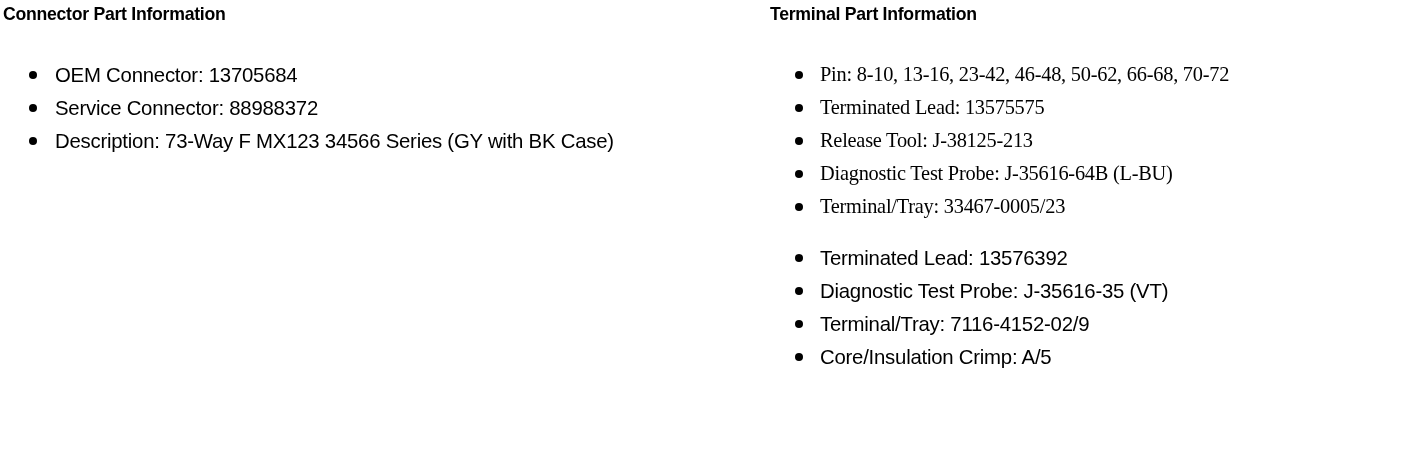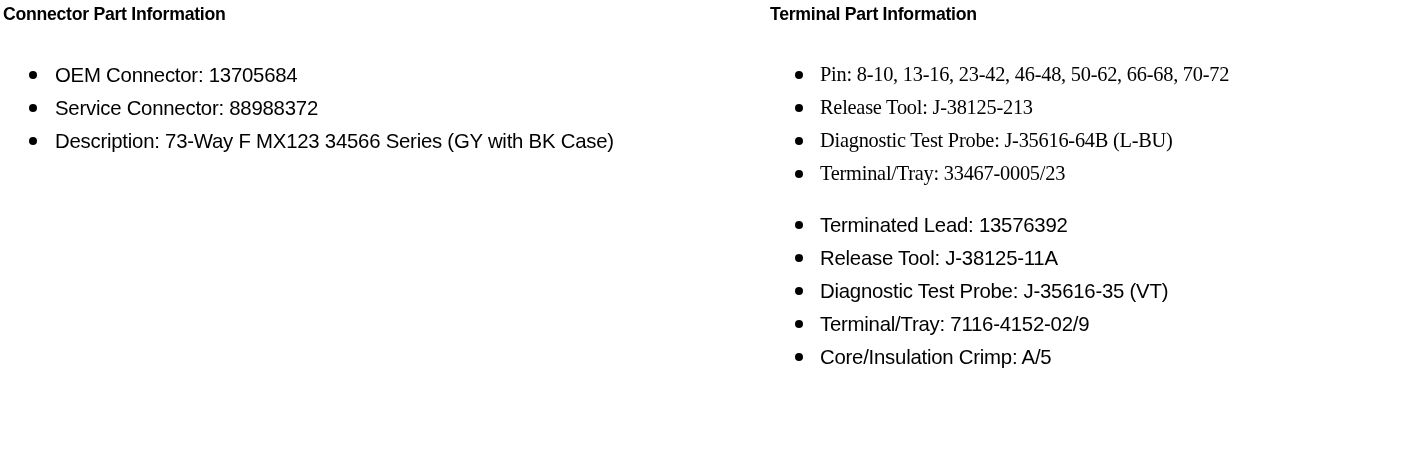--- a/index.html
+++ b/index.html
@@ -93,26 +93,26 @@
         <li class="bullet-item"><span class="bullet-dot"></span><span class="bullet-text">OEM Connector: 13705684</span></li>
         <li class="bullet-item"><span class="bullet-dot"></span><span class="bullet-text">Service Connector: 88988372</span></li>
         <li class="bullet-item"><span class="bullet-dot"></span><span class="bullet-text">Description: 73-Way F MX123 34566 Series (GY with BK Case)</span></li>
       </ul>
   </div>
 
   <div class="column" id="terminal-column">
     <h2 class="section-heading">Terminal Part Information</h2>
     <ul class="bullet-list" id="terminal-group-1">
         <li class="bullet-item"><span class="bullet-dot"></span><span class="bullet-text">Pin: 8-10, 13-16, 23-42, 46-48, 50-62, 66-68, 70-72</span></li>
+        <li class="bullet-item"><span class="bullet-dot"></span><span class="bullet-text">Terminated Lead: 13575575</span></li>
         <li class="bullet-item"><span class="bullet-dot"></span><span class="bullet-text">Release Tool: J-38125-213</span></li>
         <li class="bullet-item"><span class="bullet-dot"></span><span class="bullet-text">Diagnostic Test Probe: J-35616-64B (L-BU)</span></li>
         <li class="bullet-item"><span class="bullet-dot"></span><span class="bullet-text">Terminal/Tray: 33467-0005/23</span></li>
       </ul>
     <ul class="bullet-list" id="terminal-group-2">
         <li class="bullet-item"><span class="bullet-dot"></span><span class="bullet-text">Terminated Lead: 13576392</span></li>
-        <li class="bullet-item"><span class="bullet-dot"></span><span class="bullet-text">Release Tool: J-38125-11A</span></li>
         <li class="bullet-item"><span class="bullet-dot"></span><span class="bullet-text">Diagnostic Test Probe: J-35616-35 (VT)</span></li>
         <li class="bullet-item"><span class="bullet-dot"></span><span class="bullet-text">Terminal/Tray: 7116-4152-02/9</span></li>
         <li class="bullet-item"><span class="bullet-dot"></span><span class="bullet-text">Core/Insulation Crimp: A/5</span></li>
       </ul>
   </div>
 
 </div>
 
 </body></html>

